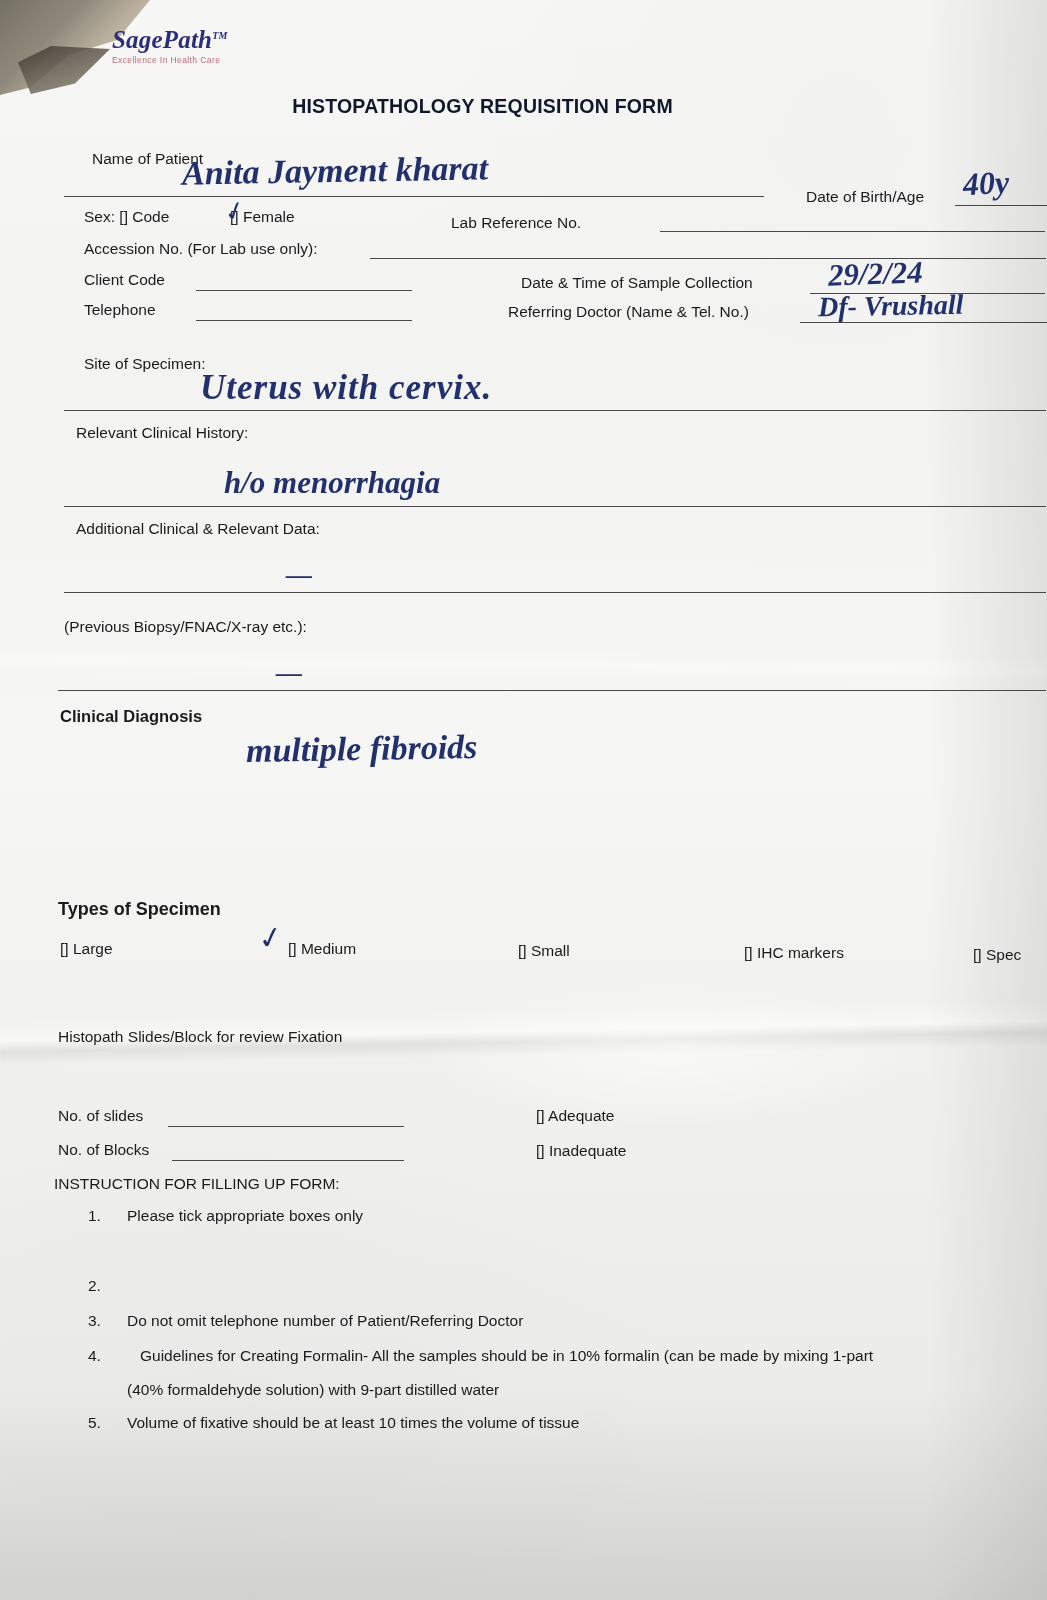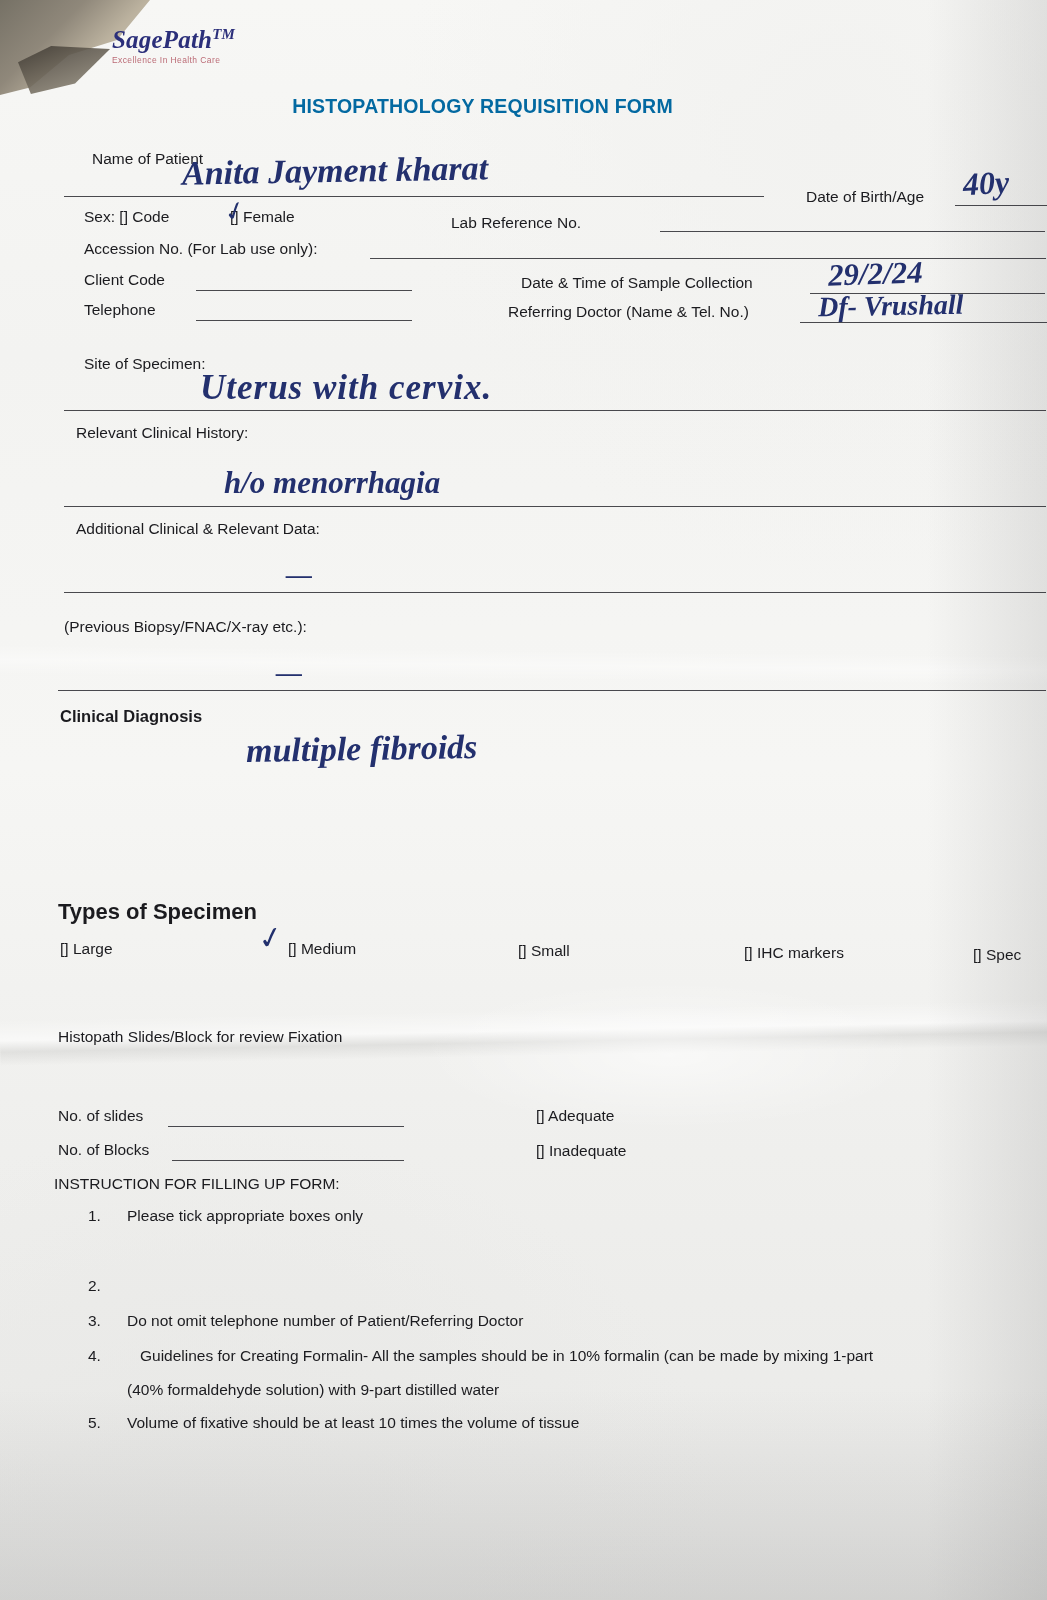--- a/index.html
+++ b/index.html
@@ -77,41 +77,41 @@
   .logo-text {
     font-family: "Liberation Serif", serif;
     font-style: italic;
     font-weight: bold;
     font-size: 25px;
     color: #2b2f7a;
     letter-spacing: 0.2px;
     white-space: nowrap;
   }
   .logo-tm {
-    font-size: 15px;
+    font-size: 10px;
     vertical-align: super;
     color: #2b2f7a;
   }
   .logo-sub {
     font-size: 8.5px;
     color: #b0515e;
     letter-spacing: 0.4px;
     margin-top: 1px;
     white-space: nowrap;
     opacity: 0.85;
   }
   
   .title {
     position: absolute;
     left: 0; top: 95px;
     width: 965px;
     text-align: center;
     font-size: 19.5px;
     font-weight: bold;
-    color: #0369a1;
+    color: #0f172a;
     letter-spacing: 0.2px;
   }
   .lbl {
     position: absolute;
     font-size: 15.5px;
     color: #1b1b1f;
     white-space: nowrap;
   }
   .lbl.bold {
     font-weight: bold;
@@ -229,21 +229,21 @@
   <div class="rule" style="left:64px; top:592px; width:982px;"></div>
   <div class="hand blue" style="left:286px; top:560px; font-size:26px;">—</div>
 
   <div class="lbl" style="left:64px; top:618px;">(Previous Biopsy/FNAC/X-ray etc.):</div>
   <div class="rule" style="left:58px; top:690px; width:988px;"></div>
   <div class="hand blue" style="left:276px; top:658px; font-size:26px;">—</div>
 
   <div class="lbl bold" style="left:60px; top:707px;">Clinical Diagnosis</div>
   <div class="hand blue" style="left:246px; top:730px; font-size:34px; transform:rotate(-1deg);">multiple  fibroids</div>
 
-  <div class="lbl bold" style="left:58px; top:899px; font-size:22px;">Types of Specimen</div>
+  <div class="lbl bold" style="left:58px; top:899px; font-size:18px;">Types of Specimen</div>
 
   <div class="lbl" style="left:60px; top:940px;">[] Large</div>
   <div class="lbl" style="left:288px; top:940px;">[] Medium</div>
   <div class="tick" style="left:258px; top:920px; transform:rotate(-12deg); font-size:30px;">✓</div>
   <div class="lbl" style="left:518px; top:942px;">[] Small</div>
   <div class="lbl" style="left:744px; top:944px;">[] IHC markers</div>
   <div class="lbl" style="left:973px; top:946px;">[] Spec</div>
 
   <div class="lbl" style="left:58px; top:1028px;">Histopath Slides/Block for review Fixation</div>
 

